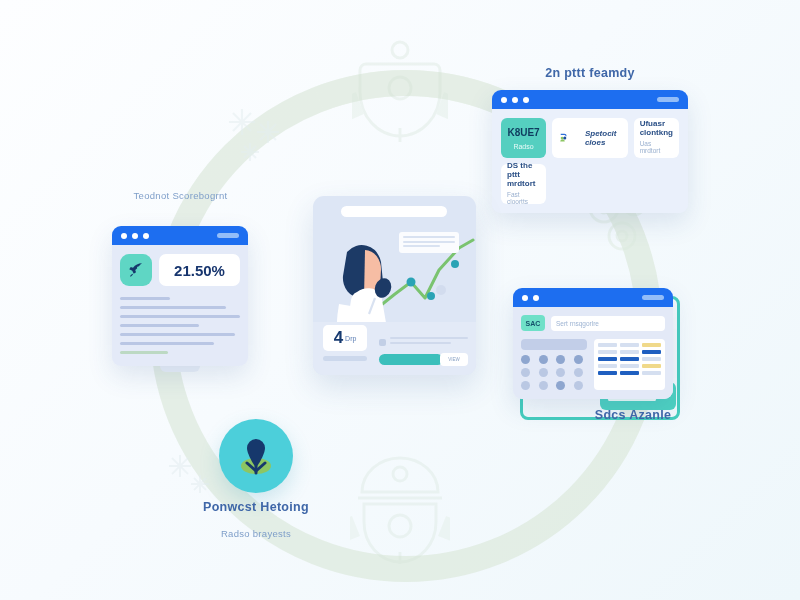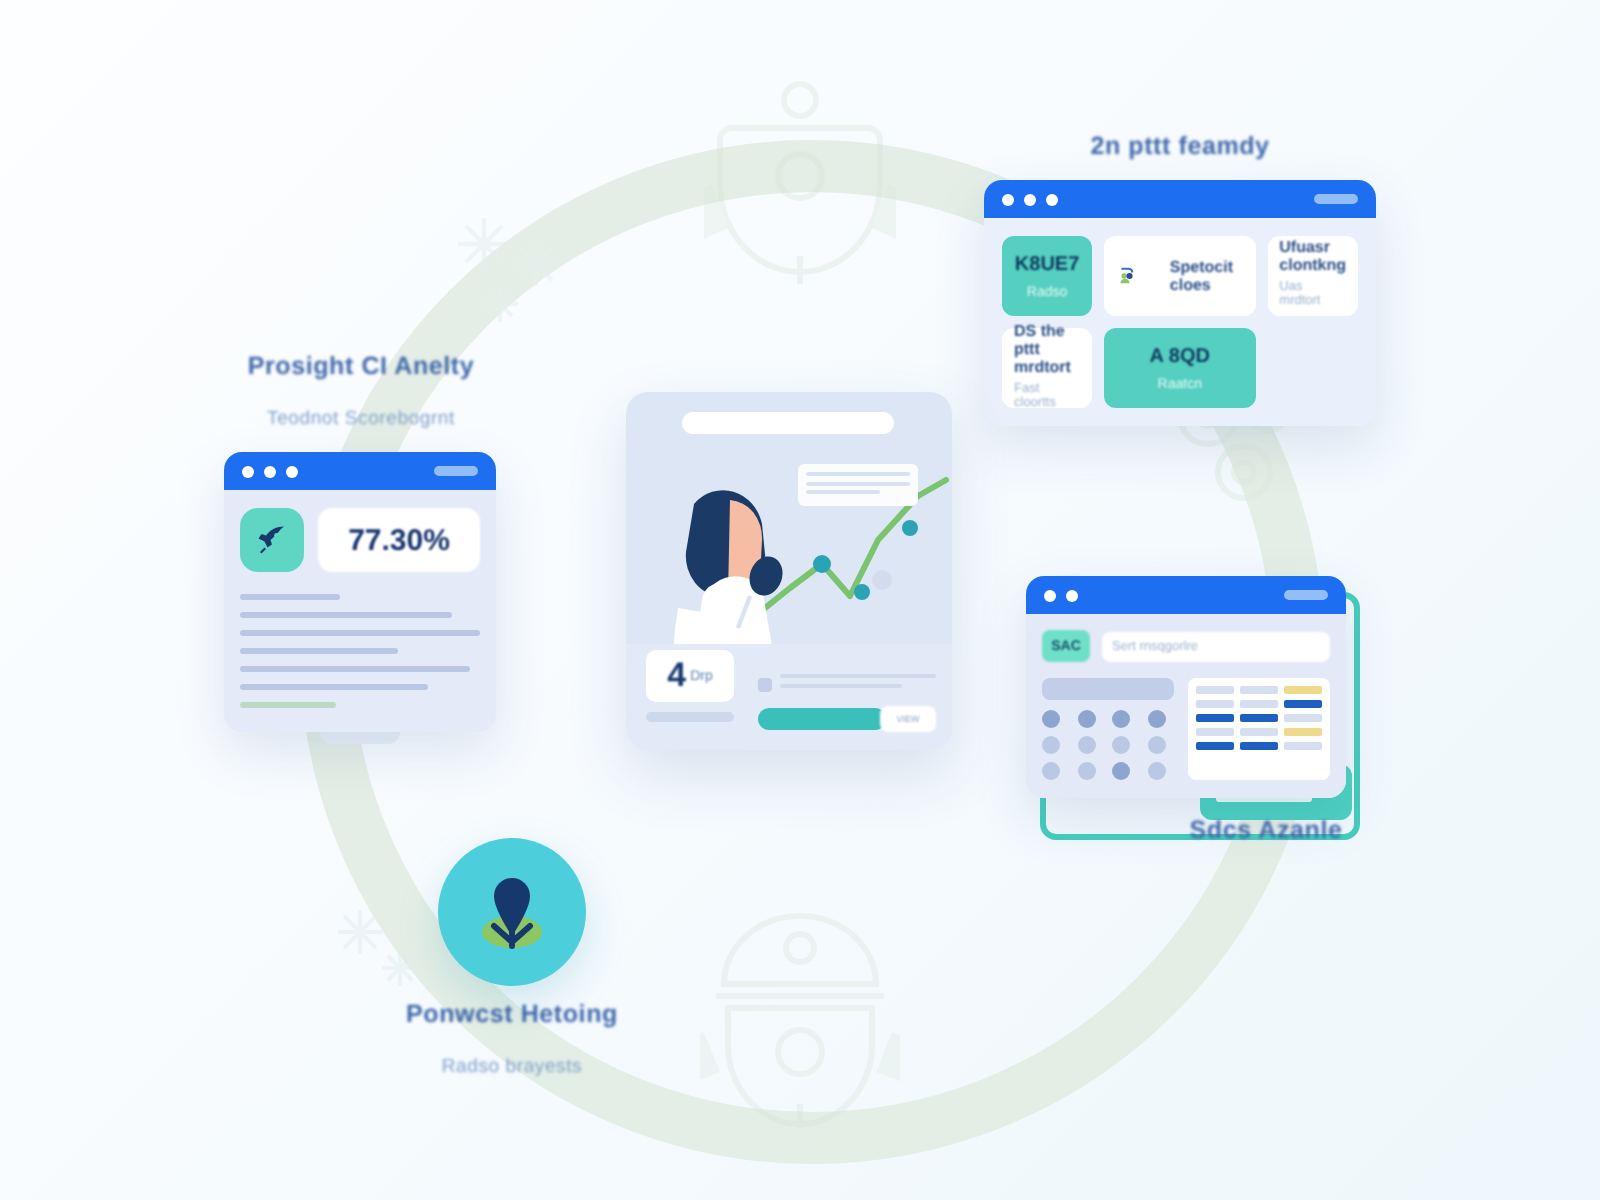--- a/index.html
+++ b/index.html
@@ -70,21 +70,21 @@
   #win-topright{left:492px;top:90px;width:196px;}
   #win-topright .win-body{background:#eaf0fb;padding:9px;}
   .tr-grid{display:grid;grid-template-columns:1fr 1fr 1fr;gap:6px;}
   .cell{background:#ffffff;border-radius:6px;height:40px;padding:5px 6px;
         box-sizing:border-box;display:flex;flex-direction:column;justify-content:center;gap:3px;}
   .cell.teal{background:#55cfc0;align-items:center;justify-content:center;}
   .cell.teal .c-big{color:#0f3b5e;font-size:10px;font-weight:700;filter:blur(.6px);}
   .cell.teal .c-sm{color:#e9fbf8;font-size:7px;filter:blur(.6px);margin-top:2px;}
   .cell .c-big{color:#2a4f86;font-size:8px;font-weight:700;filter:blur(.6px);}
   .cell .c-sm{color:#9ab0cf;font-size:6.5px;filter:blur(.6px);}
-  .cell-ico{display:flex;gap:16px;align-items:center;}
+  .cell-ico{display:flex;gap:16px;align-items:center;font-style:italic;}
   .mini-line{height:2.5px;border-radius:2px;background:#c6d3ea;}
   .mini-line.b{background:#2f6fd8;width:60%;}
 
   
   #win-botright{left:513px;top:288px;width:160px;}
   #win-botright .win-body{background:#e3e9f7;padding:8px;position:relative;height:92px;box-sizing:border-box;}
   .br-top{display:flex;gap:6px;align-items:center;}
   .br-logo{width:24px;height:16px;border-radius:4px;background:#6fe0c8;
            display:flex;align-items:center;justify-content:center;
            color:#15506b;font-size:7px;font-weight:700;filter:blur(.6px);}
@@ -234,21 +234,20 @@
       <g fill="none" stroke="#dcead f" stroke-width="3">
         <ellipse cx="22" cy="20" rx="16" ry="7"></ellipse>
         <path d="M6 20 v10 a16 7 0 0 0 32 0 v-10"></path>
         <ellipse cx="50" cy="40" rx="14" ry="6"></ellipse>
         <path d="M36 40 v9 a14 6 0 0 0 28 0 v-9"></path>
       </g>
     </svg>
   </div>
 
   <div class="label" id="label-left">
-    <div class="t1">Prosight CI Anelty</div>
     <div class="t2">Teodnot Scorebogrnt</div>
   </div>
 
   <div class="stand"></div>
 
   <div class="win" id="win-left">
     <div class="win-bar">
       <div class="dots">
         <span class="dot"></span>
         <span class="dot"></span>
@@ -258,21 +257,21 @@
     </div>
     <div class="win-body">
       <div class="kpi-row">
         <div class="kpi-ico">
           <svg width="18" height="18" viewBox="0 0 24 24" fill="#16386c">
             <path d="M20 3c-5 0-9 2-12 6l-3-1-2 3 4 2 2 4 3-2-1-3c4-3 6-7 9-9z"></path>
             <circle cx="15" cy="9" r="1.6" fill="#5fd6c4"></circle>
             <path d="M4 20l3-3 1 1-3 3z"></path>
           </svg>
         </div>
-        <div class="kpi-val">77.30%</div>
+        <div class="kpi-val">21.50%</div>
       </div>
       <div class="lines">
         <div class="ln" style="width:42%"></div>
         <div class="ln" style="width:88%"></div>
         <div class="ln" style="width:100%"></div>
         <div class="ln" style="width:66%"></div>
         <div class="ln" style="width:96%"></div>
         <div class="ln" style="width:78%"></div>
         <div class="ln g" style="width:40%"></div>
       </div>
@@ -318,24 +317,20 @@
           <span class="c-sm">Uas mrdtort</span>
           <div class="mini-line b"></div>
         </div>
 
         <div class="cell">
           <span class="c-big">DS the pttt mrdtort</span>
           <span class="c-sm">Fast cloortts</span>
           <div class="mini-line b"></div>
         </div>
 
-        <div class="cell teal">
-          <span class="c-big">A 8QD</span>
-          <span class="c-sm">Raatcn</span>
-        </div>
 
       </div>
     </div>
   </div>
 
   <div id="center-card">
     <div class="cc-search"></div>
 
     <svg width="163" height="130" viewBox="0 0 163 130" style="position:absolute;left:0;top:22px;">
 

